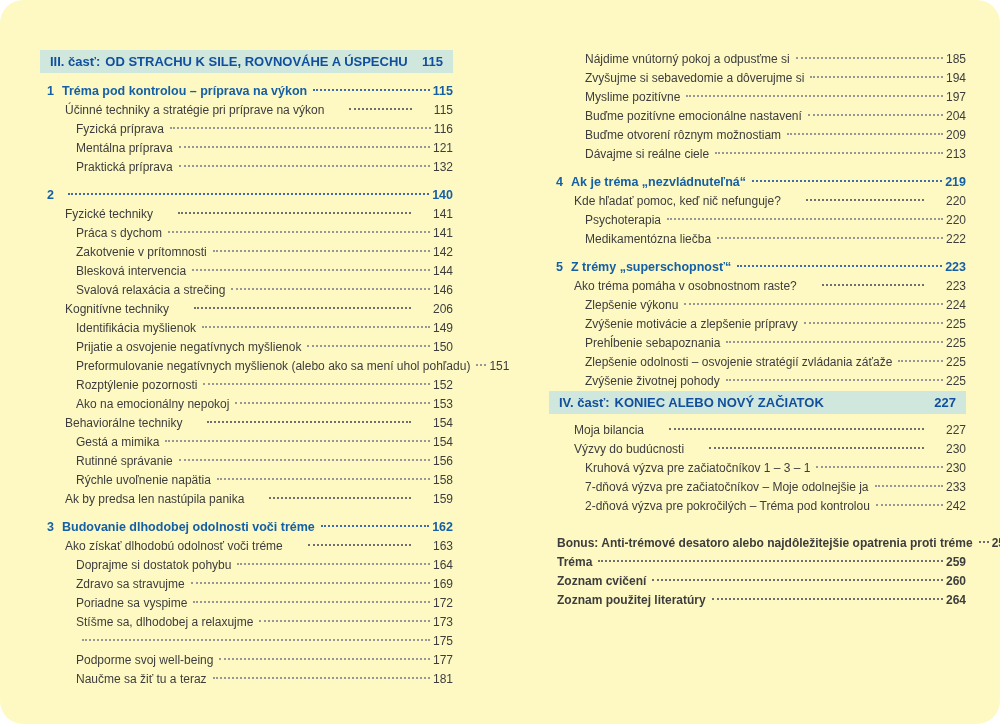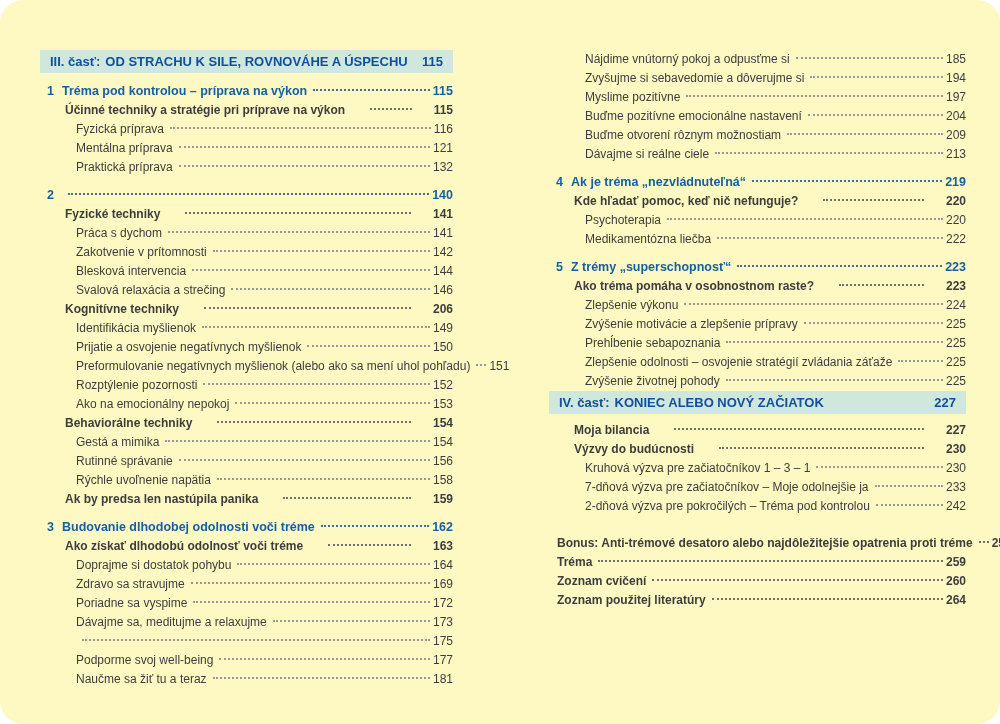--- a/index.html
+++ b/index.html
@@ -22,21 +22,21 @@
   }
   .part .part-label { margin-right:5px; white-space:pre; }
   .part .part-title { flex:1; }
   .part .part-page  { font-weight:bold; }
 
   .section { color:#155fa5; font-weight:bold; margin-top:9px; font-size:12.5px; }
   .section .num { margin-left:7px; width:15px; flex:0 0 auto; }
   .section .pg  { color:#155fa5; }
   .section .leader { border-color:#3d6ea8; }
 
-  .sub1 { font-weight:bold; padding-left:25px;gap:19px; }
+  .sub1 { font-weight:normal; padding-left:25px;gap:19px; }
   .sub1 .leader { border-color:#6f6f6f; }
   .sub2 { padding-left:36px; }
   .top  { font-weight:bold; padding-left:8px; }
   .top .leader { border-color:#6f6f6f; }
 
   .gap { height:18px; }
 
   .title { white-space:nowrap; }
   .leader {
     flex:1; height:0; border-bottom:2px dotted #979797;
@@ -185,21 +185,21 @@
         <span class="title">Zdravo sa stravujme</span>
         <span class="leader"></span>
         <span class="pg">169</span>
       </div>
       <div class="row sub2">
         <span class="title">Poriadne sa vyspime</span>
         <span class="leader"></span>
         <span class="pg">172</span>
       </div>
       <div class="row sub2">
-        <span class="title">Dávajme sa, meditujme a relaxujme</span>
+        <span class="title">Stíšme sa, dlhodobej a relaxujme</span>
         <span class="leader"></span>
         <span class="pg">173</span>
       </div>
       <div class="row sub2">
         <span class="leader"></span>
         <span class="pg">175</span>
       </div>
       <div class="row sub2">
         <span class="title">Podporme svoj well-being</span>
         <span class="leader"></span>

